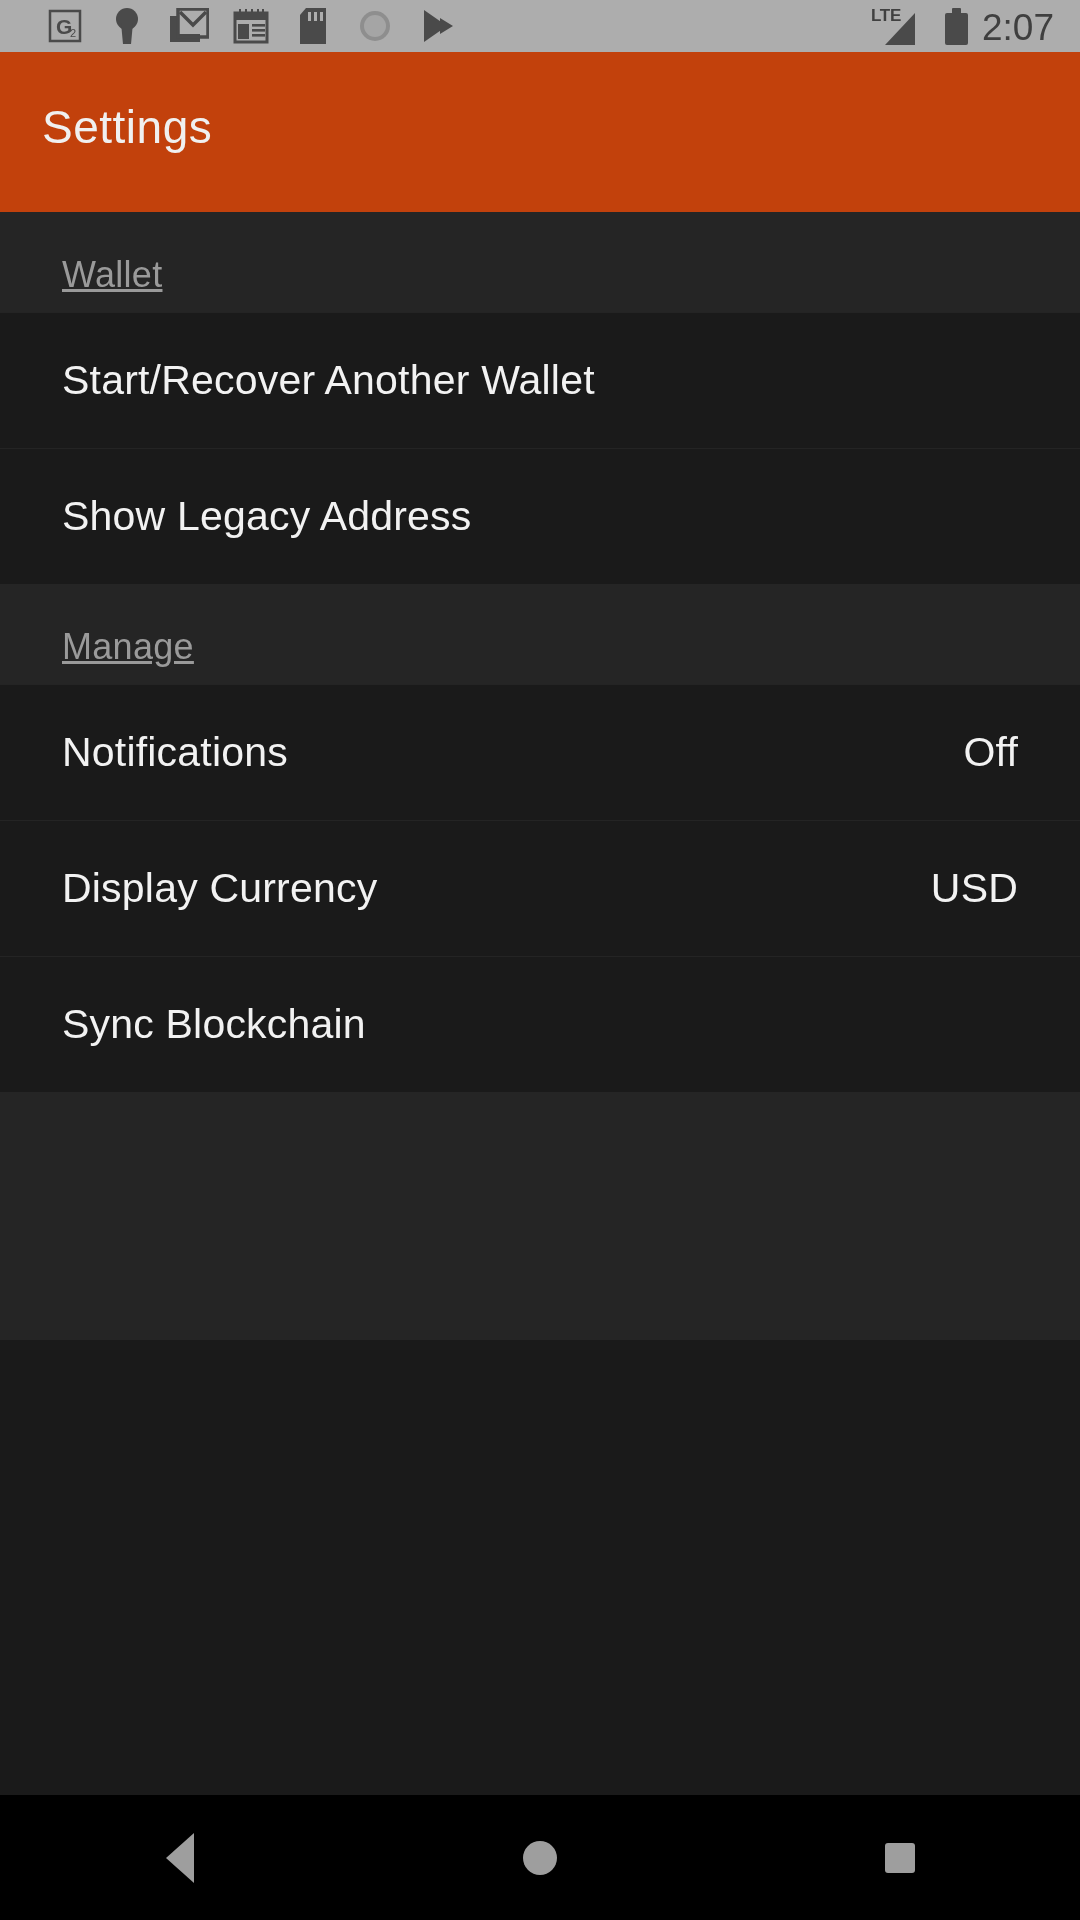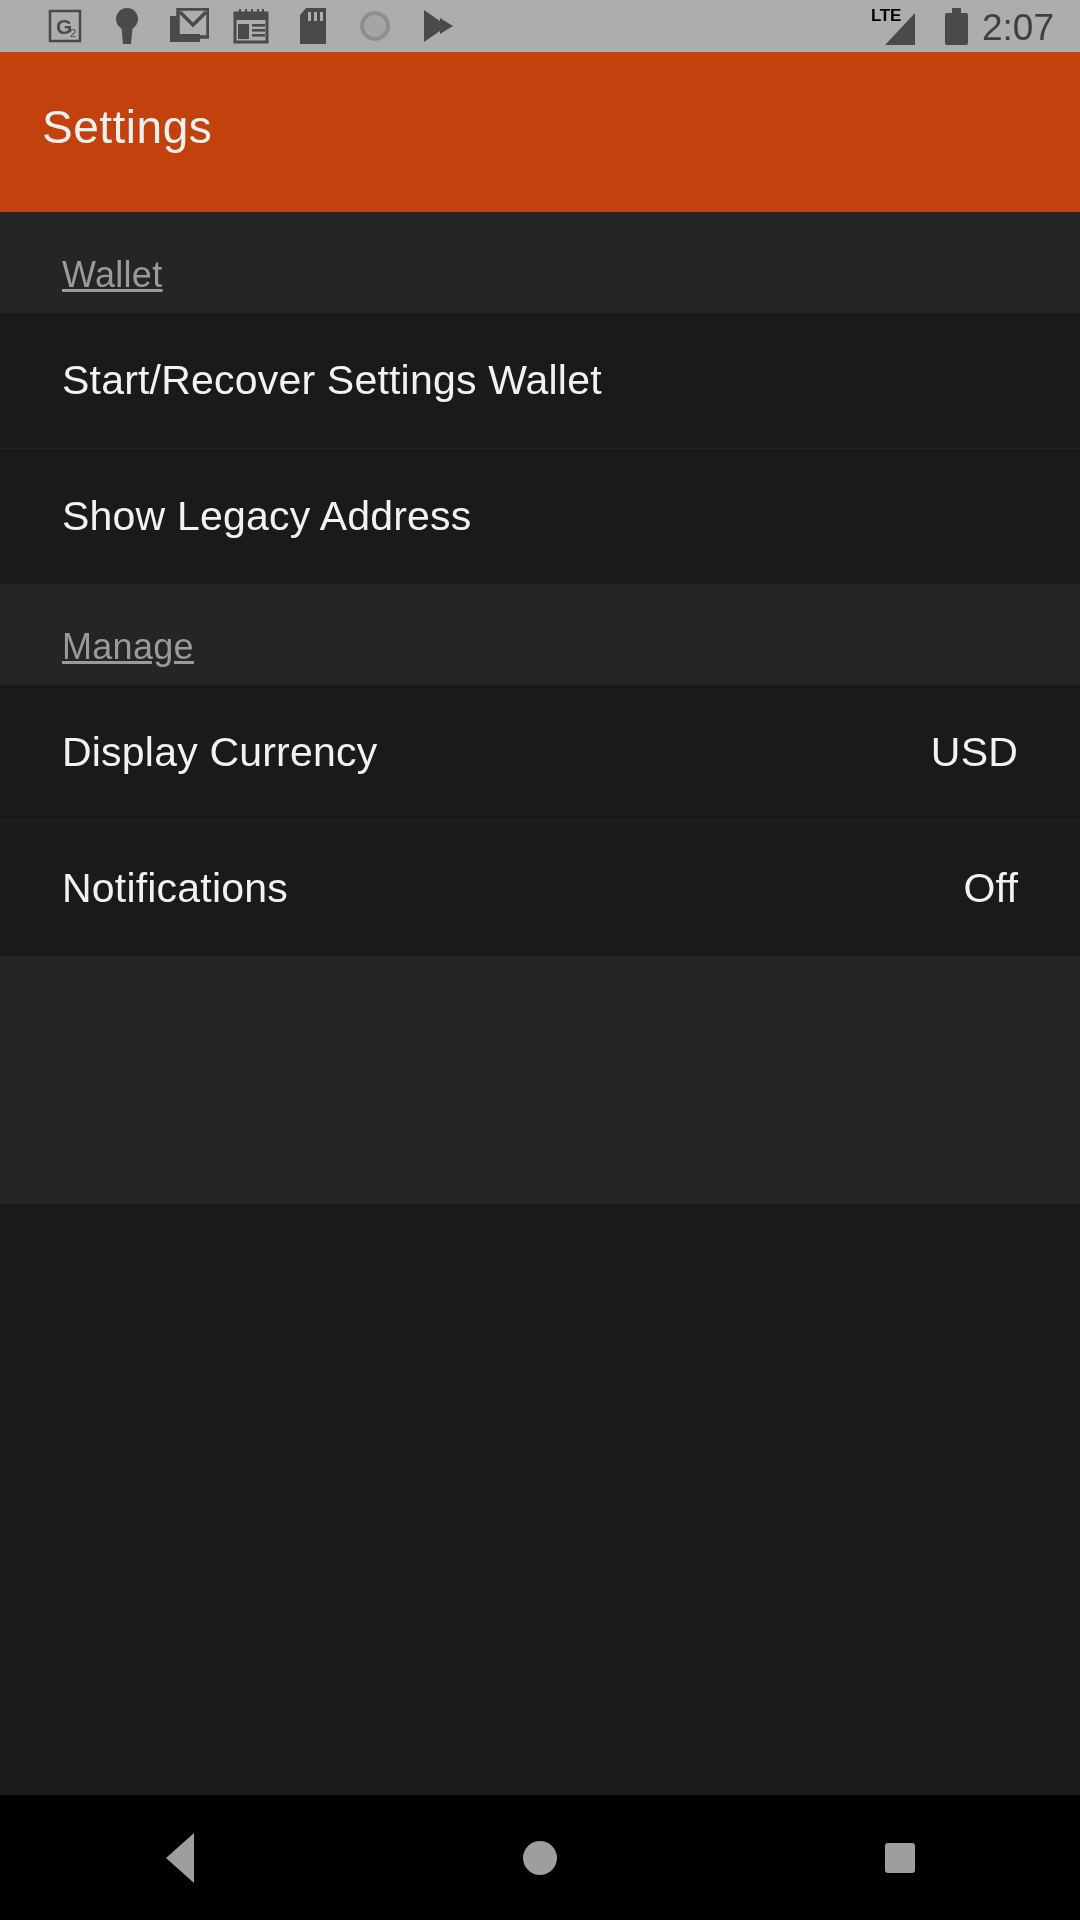--- a/index.html
+++ b/index.html
@@ -20,21 +20,21 @@
   .sb-ico{ width:62px; height:40px; display:flex; align-items:center; justify-content:center; }
   .sb-right{ margin-left:auto; display:flex; align-items:center; padding-right:26px; gap:14px; }
   .sb-clock{
     font-size:37px; color:#3f3f3f; letter-spacing:0px;
     font-family:"Liberation Sans", sans-serif; line-height:1;
     position:relative; top:1px;
   }
   .lte-wrap{ position:relative; width:58px; height:38px; }
   .lte-txt{
     position:absolute; left:-2px; top:0px; font-size:17px; font-weight:bold;
-    color:#000000; line-height:1; letter-spacing:-0.3px;
+    color:#404040; line-height:1; letter-spacing:-0.3px;
   }
   .batt{ width:23px; height:37px; position:relative; }
   .batt-body{ position:absolute; bottom:0; left:0; width:23px; height:32px; background:#4a4a4a; border-radius:2px; }
   .batt-cap{ position:absolute; top:0; left:7px; width:9px; height:6px; background:#4a4a4a; border-radius:1px 1px 0 0; }
 
   
   .appbar{
     position:absolute; top:52px; left:0; width:1080px; height:160px;
     background:#c2410c;
   }
@@ -178,38 +178,42 @@
   <div class="appbar">
     <div class="app-title">Settings</div>
   </div>
 
   <div class="list">
 
     <div class="section-head">
       <span class="sh-label">Wallet</span>
     </div>
     <div class="row">
-      <span class="row-label">Start/Recover Settings Wallet</span>
+      <span class="row-label">Start/Recover Another Wallet</span>
       <span class="row-value"></span>
     </div>
     <div class="row">
       <span class="row-label">Show Legacy Address</span>
       <span class="row-value"></span>
     </div>
 
     <div class="section-head">
       <span class="sh-label">Manage</span>
     </div>
     <div class="row">
+      <span class="row-label">Notifications</span>
+      <span class="row-value">Off</span>
+    </div>
+    <div class="row">
       <span class="row-label">Display Currency</span>
       <span class="row-value">USD</span>
     </div>
     <div class="row">
-      <span class="row-label">Notifications</span>
-      <span class="row-value">Off</span>
+      <span class="row-label">Sync Blockchain</span>
+      <span class="row-value"></span>
     </div>
 
     <div class="section-head">
       <span class="sh-label"></span>
     </div>
 
     <div class="gap-band tall"></div>
     <div class="tail-dark"></div>
   </div>
 

